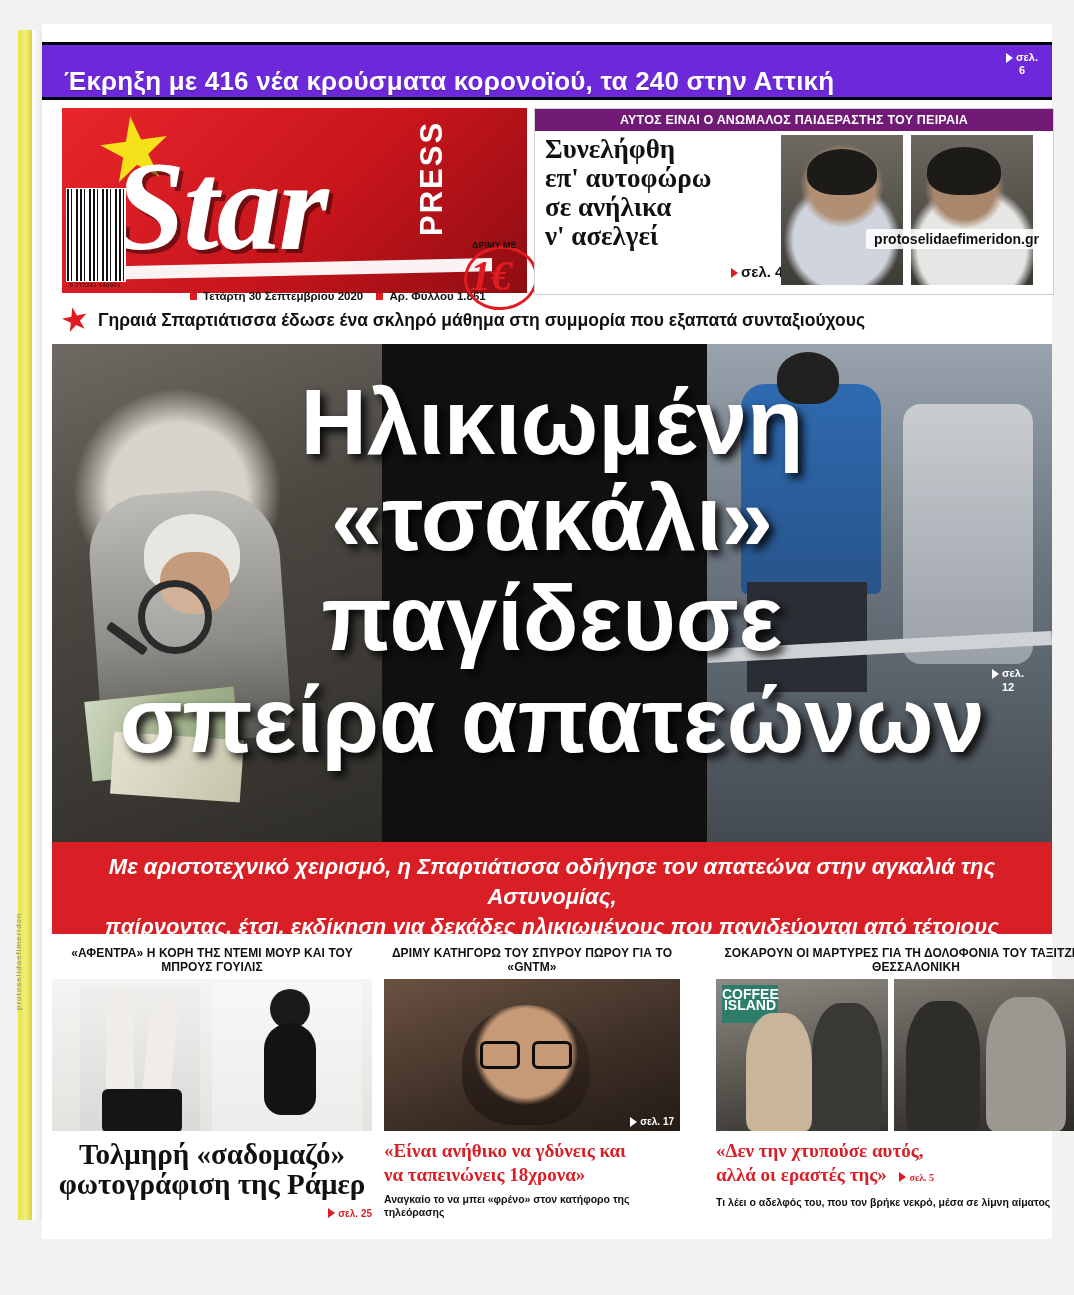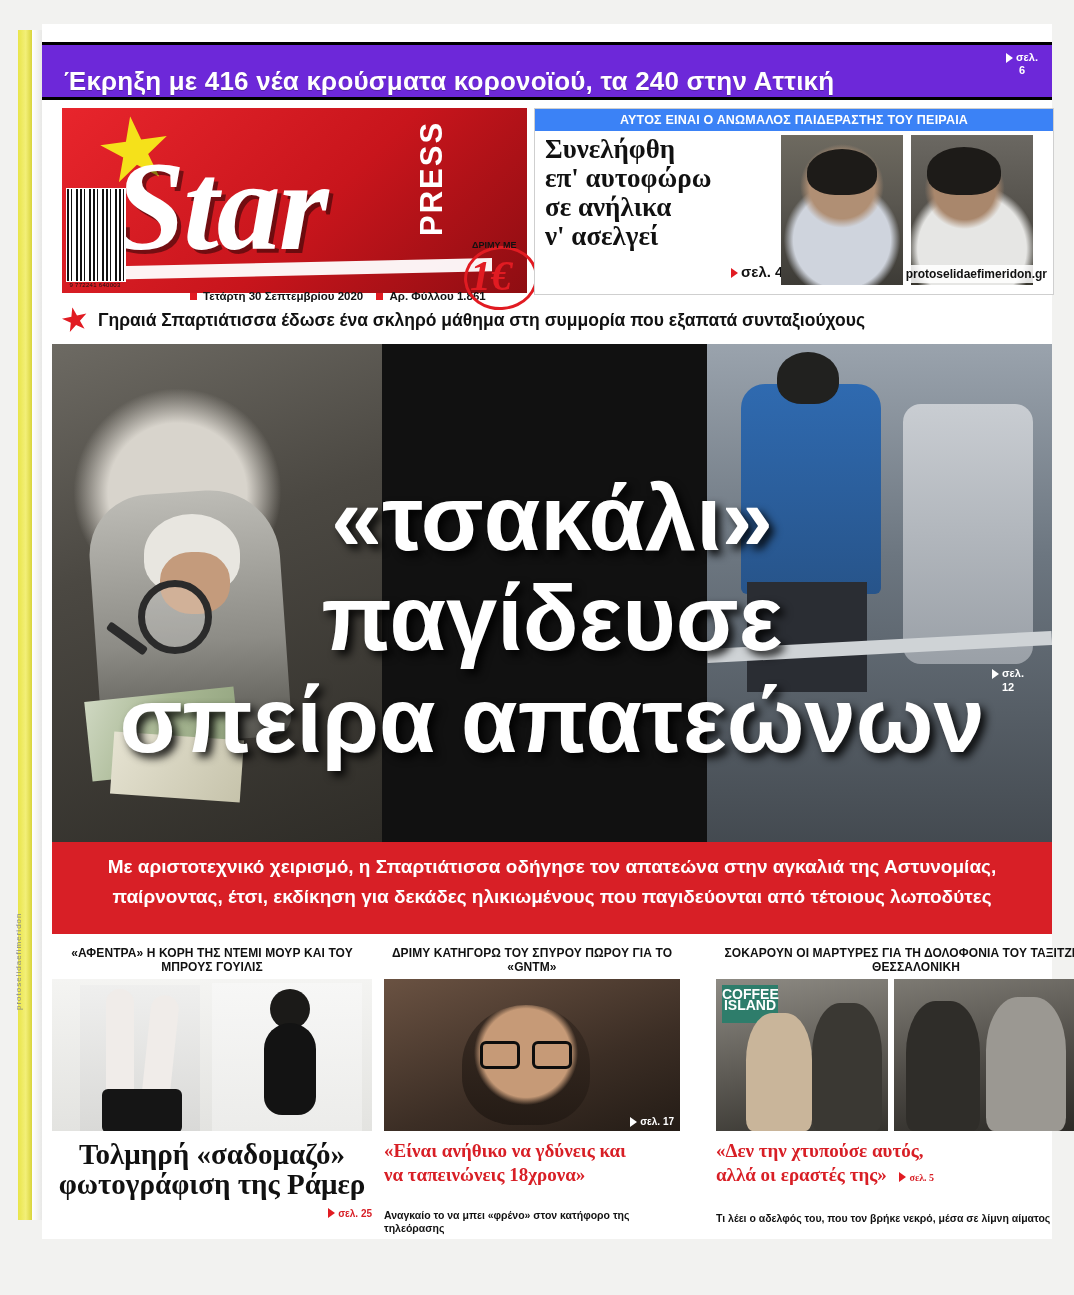--- a/index.html
+++ b/index.html
@@ -114,21 +114,21 @@
     border:3px solid #e11b22;border-radius:50%;
     transform:rotate(-6deg);
   }
 
   
   .tr-box{
     position:absolute;left:534px;top:108px;width:518px;height:185px;
     background:#ffffff;border:1px solid #cfcfcf;
   }
   .tr-strip{
-    position:absolute;left:0;top:0;width:518px;height:22px;background:#3b82f6;
+    position:absolute;left:0;top:0;width:518px;height:22px;background:#701a75;
     color:#fff;font-size:12.5px;font-weight:bold;text-align:center;
     line-height:22px;letter-spacing:.2px;
   }
   .tr-head{
     position:absolute;left:10px;top:26px;width:230px;
     font-size:27px;font-weight:bold;color:#111;line-height:29px;
     font-family:"Liberation Serif",serif;
   }
   .tr-pageref{
     position:absolute;left:196px;top:154px;font-size:15px;font-weight:bold;color:#111;
@@ -149,22 +149,22 @@
   .face-b{
     position:absolute;left:0;top:0;width:122px;height:150px;
     background:
       radial-gradient(circle at 44% 36%, #a9876c 0 26%, rgba(169,135,108,0) 34%),
       radial-gradient(circle at 50% 76%, #e6e6e4 0 42%, rgba(230,230,228,0) 50%),
       linear-gradient(180deg,#6b6862 0%,#55524c 50%,#39372f 100%);
   }
   .hair{position:absolute;border-radius:50% 50% 40% 40%;background:#1d1b18;}
   .wm{
     position:absolute;right:6px;top:120px;
-    background:rgba(255,255,255,.85);color:#111;font-size:12px;
-    padding:2px 0;border-radius:2px;font-weight:bold;margin-top:36px;
+    background:rgba(255,255,255,.85);color:#111;font-size:14px;
+    padding:2px 8px;border-radius:2px;font-weight:bold;
   }
 
   
   .kicker{
     position:absolute;left:62px;top:300px;width:990px;height:40px;
     display:flex;align-items:center;
   }
   .kicker .star{
     width:26px;height:26px;background:#e11b22;margin-right:10px;
     clip-path:polygon(50% 0%,61% 35%,98% 35%,68% 57%,79% 91%,50% 70%,21% 91%,32% 57%,2% 35%,39% 35%);
@@ -250,21 +250,21 @@
   .hl1{position:absolute;left:0;top:32px;width:1000px;text-align:center;font-size:92px;line-height:92px;color:#fff;font-weight:bold;text-shadow:5px 5px 8px rgba(0,0,0,.9);}
   .hl2{position:absolute;left:0;top:128px;width:1000px;text-align:center;font-size:92px;line-height:92px;color:#fff;font-weight:bold;text-shadow:5px 5px 8px rgba(0,0,0,.9);}
   .hl3{position:absolute;left:0;top:228px;width:1000px;text-align:center;font-size:92px;line-height:92px;color:#fff;font-weight:bold;text-shadow:5px 5px 8px rgba(0,0,0,.9);}
   .hl4{position:absolute;left:0;top:330px;width:1000px;text-align:center;font-size:92px;line-height:92px;color:#fff;font-weight:bold;text-shadow:5px 5px 8px rgba(0,0,0,.9);}
   .sub-red{
     position:absolute;left:0;top:498px;width:1000px;height:92px;
     background:#d81f26;
   }
   .sub-red p{
     margin:0;padding:10px 28px 0 28px;color:#ffffff;font-weight:bold;
-    font-size:19px;line-height:30px;text-align:center;
+    font-size:22px;line-height:30px;text-align:center;font-style:italic;
   }
 
   
   .bot{
     position:absolute;left:52px;top:946px;width:1000px;height:272px;
   }
   .col{position:absolute;top:0;height:272px;}
   .c1{left:0;width:320px;}
   .c2{left:332px;width:296px;}
   .c3{left:664px;width:400px;}
@@ -325,21 +325,21 @@
     position:absolute;right:6px;bottom:4px;color:#fff;font-size:10px;font-weight:bold;
   }
   .col-title{
     margin-top:8px;font-weight:bold;color:#111;
     font-family:"Liberation Serif",serif;
   }
   .t1{font-size:29px;line-height:30px;text-align:center;}
   .t2{font-size:19px;line-height:24px;color:#d81f26;}
   .t3{font-size:19px;line-height:24px;color:#d81f26;}
   .col-dek{
-    margin-top:22px;font-family:"Liberation Sans",sans-serif;
+    margin-top:6px;font-family:"Liberation Sans",sans-serif;
     font-size:10.5px;font-weight:bold;color:#111;line-height:13px;
   }
   .ref-red{color:#d81f26;font-size:10px;font-weight:bold;}
   .sidecode{
     position:absolute;left:14px;top:1010px;
     font-size:8px;color:#8a8a86;letter-spacing:1px;
     transform:rotate(-90deg);transform-origin:left top;white-space:nowrap;
   }
 </style>
 </head>
@@ -415,20 +415,21 @@
       <div class="money2"></div>
     </div>
     <div class="ph-right">
       <div class="man-body"></div>
       <div class="man-head"></div>
       <div class="man-short"></div>
       <div class="man2-body"></div>
       <div class="rail"></div>
     </div>
 
+    <div class="hl1">Ηλικιωμένη</div>
     <div class="hl2">«τσακάλι»</div>
     <div class="hl3">παγίδευσε</div>
     <div class="hl4">σπείρα απατεώνων</div>
 
     <div class="main-pageref">
       <span class="arrow-w"></span><span>σελ.</span><br>
       <span>12</span>
     </div>
 
     <div class="sub-red">

